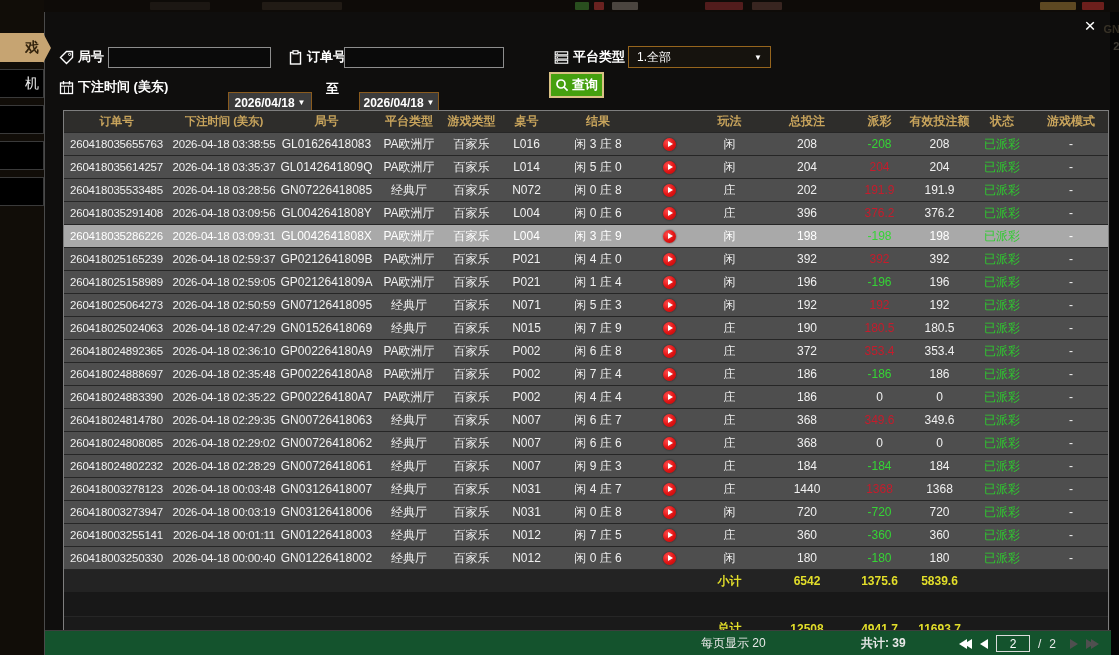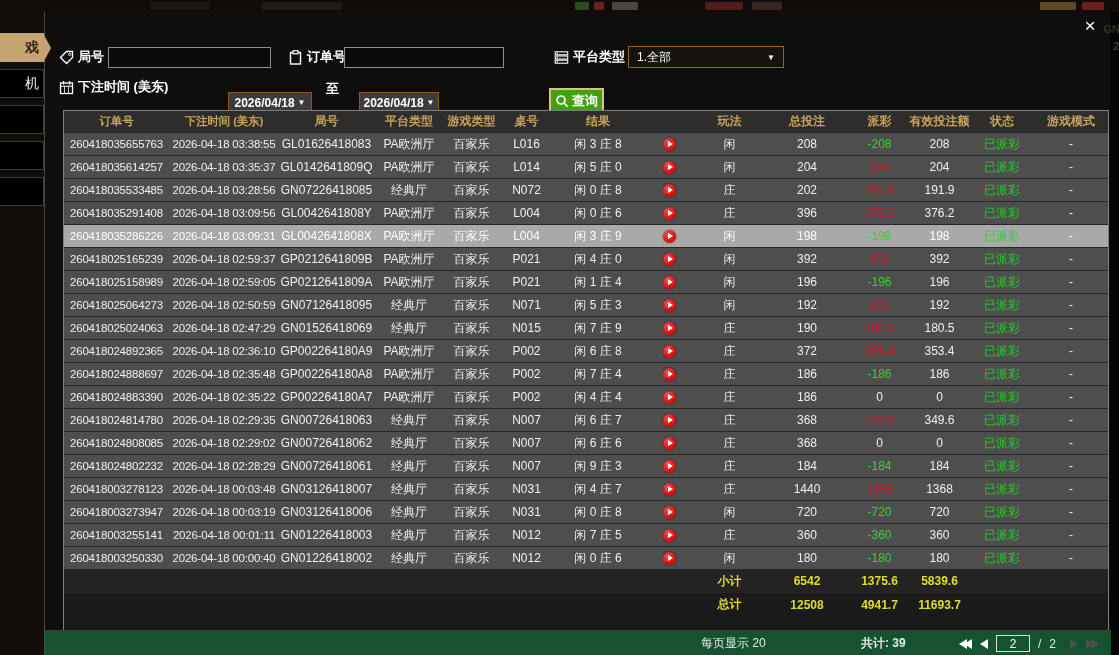--- a/index.html
+++ b/index.html
@@ -47,40 +47,40 @@
            font-size:12px; padding:0 4px; font-family:"Liberation Sans",sans-serif; }
   .date-btn { background:#3c3c3c; border:1px solid #8a5b1e; height:21px; color:#fff;
            font-size:12px; font-weight:bold; display:flex; align-items:center; justify-content:center;
            gap:3px; cursor:pointer;margin-top:16px; }
   .select-box { background:#16130e; border:1px solid #96651d; height:22px; color:#fff;
            font-size:12px; display:flex; align-items:center; justify-content:space-between;
            padding:0 8px; cursor:pointer; }
   .caret { font-size:8px; color:#fff; }
   .query-btn { position:absolute; left:504px; top:60px; width:55px; height:26px;
            background:#45a00f; border:2px solid #d9c184; color:#fff; font-size:13px; font-weight:bold;
-           display:flex; align-items:center; justify-content:center; gap:2px; cursor:pointer;margin-top:16px; }
+           display:flex; align-items:center; justify-content:center; gap:2px; cursor:pointer; }
 
   
   :root { --cols: 105px 110px 95px 70px 55px 55px 88px 55px 65px 90px 55px 65px 60px 78px; }
   .tbl { position:absolute; left:18px; top:98px; width:1046px; height:522px;
          background:#181818; border:1px solid #7e7e7e; overflow:hidden; }
   .thead { display:grid; grid-template-columns:var(--cols); height:21px; background:#2e2d2b; }
   .thead .cell { color:#c8a45c; font-weight:bold; font-size:12px; }
   .cell { display:flex; align-items:center; justify-content:center; overflow:hidden; white-space:nowrap; }
   .trow { display:grid; grid-template-columns:var(--cols); height:23px; background:#4e4e4e;
           border-top:1px solid #262626; color:#f0f0f0; font-size:12px; cursor:pointer;text-align:right; }
   .trow.sel { background:#a9a9a9; color:#fff; }
   .cell.small { font-size:11.5px; letter-spacing:-0.2px; }
   .cell.neg { color:#35d435; }
   .cell.pos { color:#c51c2c; }
   .cell.zero { color:#f0f0f0; }
   .cell.status { color:#2ecc2e; }
   .sumrow { display:grid; grid-template-columns:var(--cols); height:23px; background:#232323;
             border-top:1px solid #262626; }
-  .sumrow.grand { background:#1a1a1a; height:24px; }
+  .sumrow.grand { background:#1a1a1a; height:24px;margin-top:24px; }
   .sumrow .cell { color:#e2de2a; font-size:12px; font-weight:bold; }
 
   .play { position:relative; width:13px; height:13px; border-radius:50%;
           background:radial-gradient(circle at 35% 32%, #ff4b4b 0%, #e01212 55%, #b80b0b 100%);
           box-shadow:0 0 2px rgba(0,0,0,.6); cursor:pointer; }
   .play::after { content:""; position:absolute; left:5px; top:3.5px;
           border-top:3px solid transparent; border-bottom:3px solid transparent;
           border-left:5px solid #fff; }
 
   
@@ -169,21 +169,21 @@
           <rect x="1.2" y="1.8" width="12.5" height="3" fill="none" stroke="#fff" stroke-width="1.1"></rect>
           <rect x="1.2" y="6" width="12.5" height="3" fill="none" stroke="#fff" stroke-width="1.1"></rect>
           <rect x="1.2" y="10.2" width="12.5" height="3" fill="none" stroke="#fff" stroke-width="1.1"></rect>
           <circle cx="3.3" cy="3.3" r=".7" fill="#fff"></circle>
           <circle cx="3.3" cy="7.5" r=".7" fill="#fff"></circle>
           <circle cx="3.3" cy="11.7" r=".7" fill="#fff"></circle>
         </svg>
     </span>
     <span class="f-label">平台类型</span>
   </div>
-  <div class="select-box" style="position:absolute; left:583px; top:34px; width:156px;">
+  <div class="select-box" style="position:absolute; left:583px; top:34px; width:143px;">
     <span>1.全部</span>
     <span class="caret">▼</span>
   </div>
 
   <div class="f-abs" style="left:14px; top:64px; height:22px;">
     <span class="icon">
       <svg width="15" height="15" viewBox="0 0 15 15">
           <rect x="1.5" y="3" width="12" height="10.5" fill="none" stroke="#fff" stroke-width="1.3"></rect>
           <line x1="4.5" y1="1" x2="4.5" y2="4.5" stroke="#fff" stroke-width="1.3"></line>
           <line x1="10.5" y1="1" x2="10.5" y2="4.5" stroke="#fff" stroke-width="1.3"></line>

